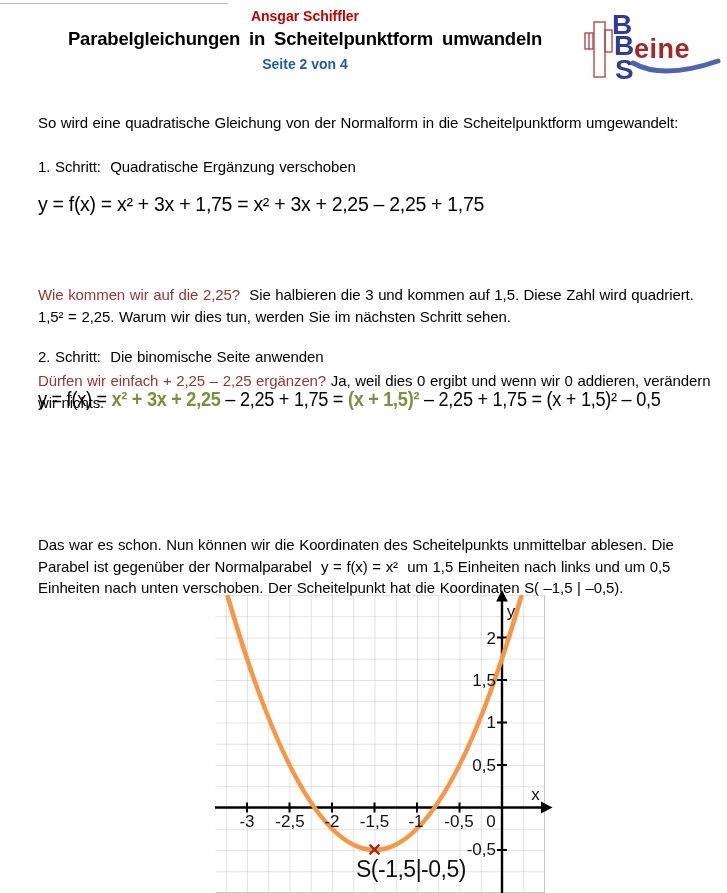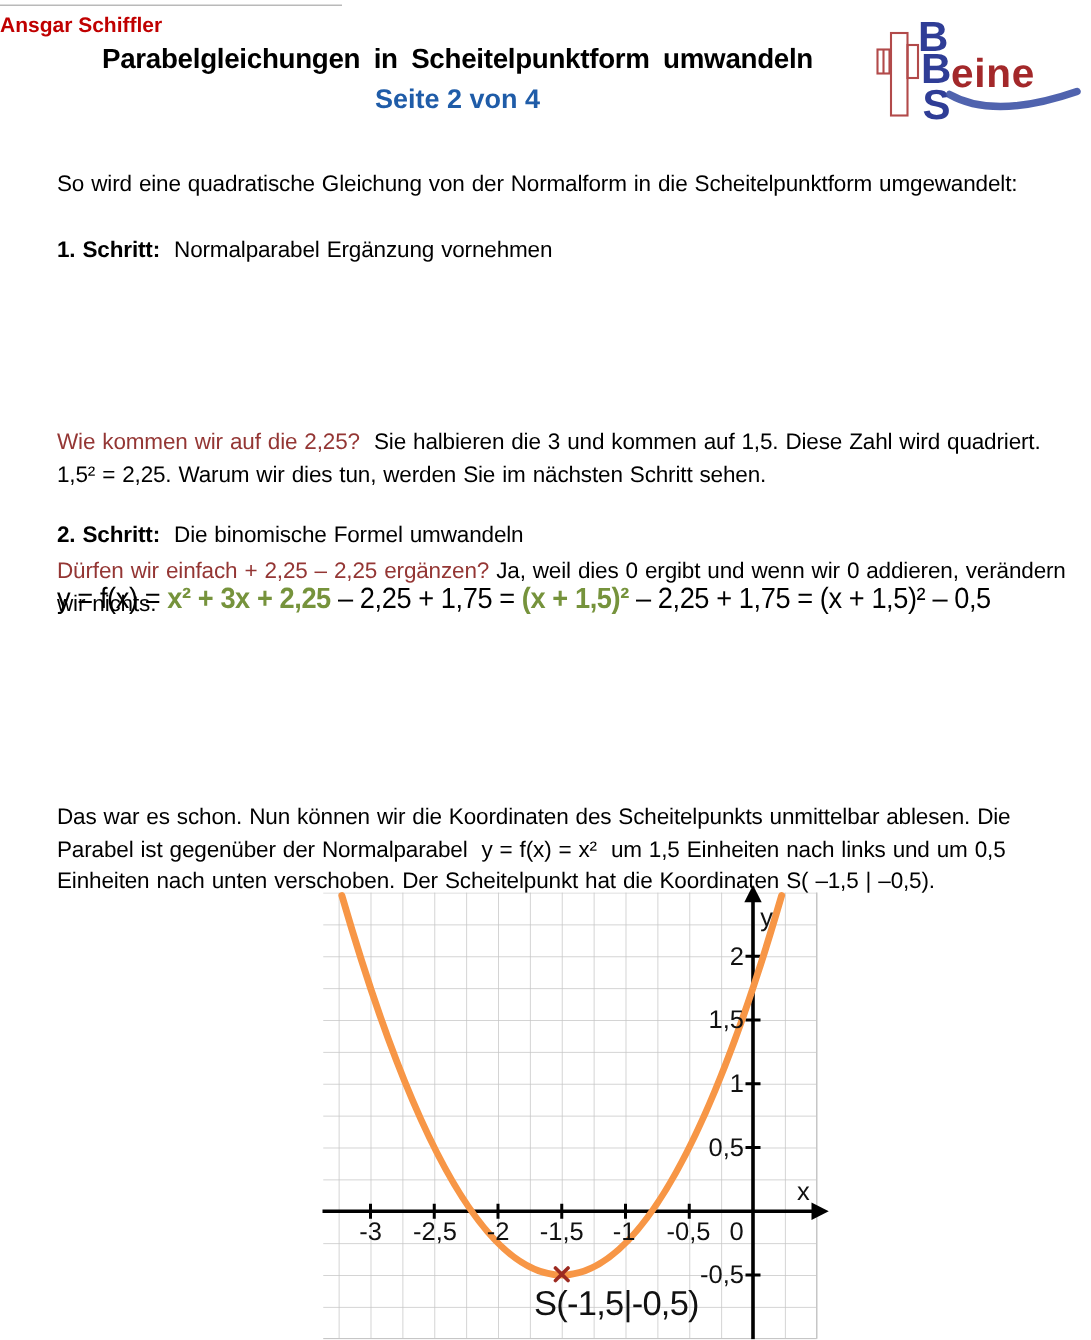--- a/index.html
+++ b/index.html
@@ -4,41 +4,41 @@
 <style>
   html,body { margin:0; padding:0; }
   body {
     width:727px; height:893px; background:#ffffff; overflow:hidden; position:relative;
     font-family:"Liberation Sans", sans-serif; color:#000;
   }
   .page { position:absolute; inset:0; }
   .topline { position:absolute; left:0; top:3px; width:228px; height:1px; background:#b9b9b9; }
 
   
-  .author { position:absolute; top:8px; left:0; width:610px; text-align:left;
+  .author { position:absolute; top:8px; left:0; width:610px; text-align:center;
             color:#c00000; font-weight:bold; font-size:14px; }
   .title  { position:absolute; top:28px; left:0; width:610px; text-align:center;
             font-weight:bold; font-size:18.5px; word-spacing:4px; letter-spacing:-0.2px; }
   .pageinfo { position:absolute; top:56px; left:0; width:610px; text-align:center;
-            color:#1f5ca8; font-weight:bold; font-size:18px; }
+            color:#1f5ca8; font-weight:bold; font-size:14px; }
 
   
   .logo { position:absolute; left:583px; top:5px; width:144px; height:86px; }
   .logo span { position:absolute; line-height:1; font-weight:bold; }
   .lb { color:#2f3d96; font-size:28px; }
   .b1 { left:29px; top:6px; }
   .b2 { left:31px; top:27px; }
   .ls { left:32px; top:51px; }
   .ingen { left:51px; top:31px; color:#a3282a; font-size:27px; letter-spacing:0.5px; }
   .logo svg { position:absolute; left:0; top:0; overflow:visible; }
 
   
   .para { position:absolute; left:38px; width:678px; font-size:15px; line-height:21.5px;
           letter-spacing:-0.1px; word-spacing:0.6px; white-space:pre-wrap; margin:0; }
-  .b   { font-weight:bold; }
+  .b   { font-weight:normal; }
   .rq  { font-weight:normal; color:#943634; }
   .grn { font-weight:bold; color:#76933c; }
   .formula { position:absolute; left:38px; margin:0; font-size:19.5px; white-space:nowrap;
              letter-spacing:-0.3px; transform-origin:left center; }
   #formula2 { transform:scaleX(0.93); }
 
   
   .graph { position:absolute; left:195px; top:585px; }
   .graph text { fill:#111; font-family:"Liberation Sans", sans-serif; }
   .tl { font-size:17px; }
@@ -66,29 +66,30 @@
     <span class="lb b2">B</span>
     <span class="ingen">eine</span>
     <span class="lb ls">S</span>
     <svg width="144" height="86" class="swooshsvg">
       <path d="M 50 58 Q 80 75 135 56" fill="none" stroke="#3d52a5" stroke-width="5" stroke-linecap="round" opacity="0.9"></path>
     </svg>
   </div>
 
   <p class="para" style="top:112px">So wird eine quadratische Gleichung von der Normalform in die Scheitelpunktform umgewandelt:</p>
 
-  <p class="para" style="top:156px"><span class="b">1. Schritt:</span><span>  Normalparabel Ergänzung vornehmen</span></p>
+  <p class="para" style="top:156px"><span class="b">1. Schritt:</span><span>  Quadratische Ergänzung verschoben</span></p>
 
+  <p class="formula" style="top:193px">y = f(x) = x² + 3x + 1,75 = x² + 3x + 2,25 – 2,25 + 1,75</p>
 
   <div class="para" style="top:241px">
     <div><span class="rq">Wie kommen wir auf die 2,25?</span><span>  Sie halbieren die 3 und kommen auf 1,5. Diese Zahl wird quadriert. 1,5² = 2,25. Warum wir dies tun, werden Sie im nächsten Schritt sehen.</span></div>
     <div><span class="rq">Dürfen wir einfach + 2,25 – 2,25 ergänzen?</span><span> Ja, weil dies 0 ergibt und wenn wir 0 addieren, verändern wir nichts.</span></div>
   </div>
 
-  <p class="para" style="top:346px"><span class="b">2. Schritt:</span><span>  Die binomische Formel umwandeln</span></p>
+  <p class="para" style="top:346px"><span class="b">2. Schritt:</span><span>  Die binomische Seite anwenden</span></p>
 
   <p class="formula" id="formula2" style="top:388px"><span>y = f(x) = </span><span class="grn">x² + 3x + 2,25</span><span> – 2,25 + 1,75 = </span><span class="grn">(x + 1,5)²</span><span> – 2,25 + 1,75 = (x + 1,5)² – 0,5</span></p>
 
 
   <p class="para" style="top:534px">Das war es schon. Nun können wir die Koordinaten des Scheitelpunkts unmittelbar ablesen. Die Parabel ist gegenüber der Normalparabel  y = f(x) = x²  um 1,5 Einheiten nach links und um 0,5 Einheiten nach unten verschoben. Der Scheitelpunkt hat die Koordinaten S( –1,5 | –0,5).</p>
 
   <svg class="graph" width="365" height="308" viewBox="195 585 365 308">
     <defs>
       <pattern id="grid" width="21.25" height="21.25" patternUnits="userSpaceOnUse" patternTransform="translate(13.25,0)">
         <path d="M 0 21.25 L 0 0 L 21.25 0" fill="none" stroke="#c6c6c6" stroke-width="1"></path>

